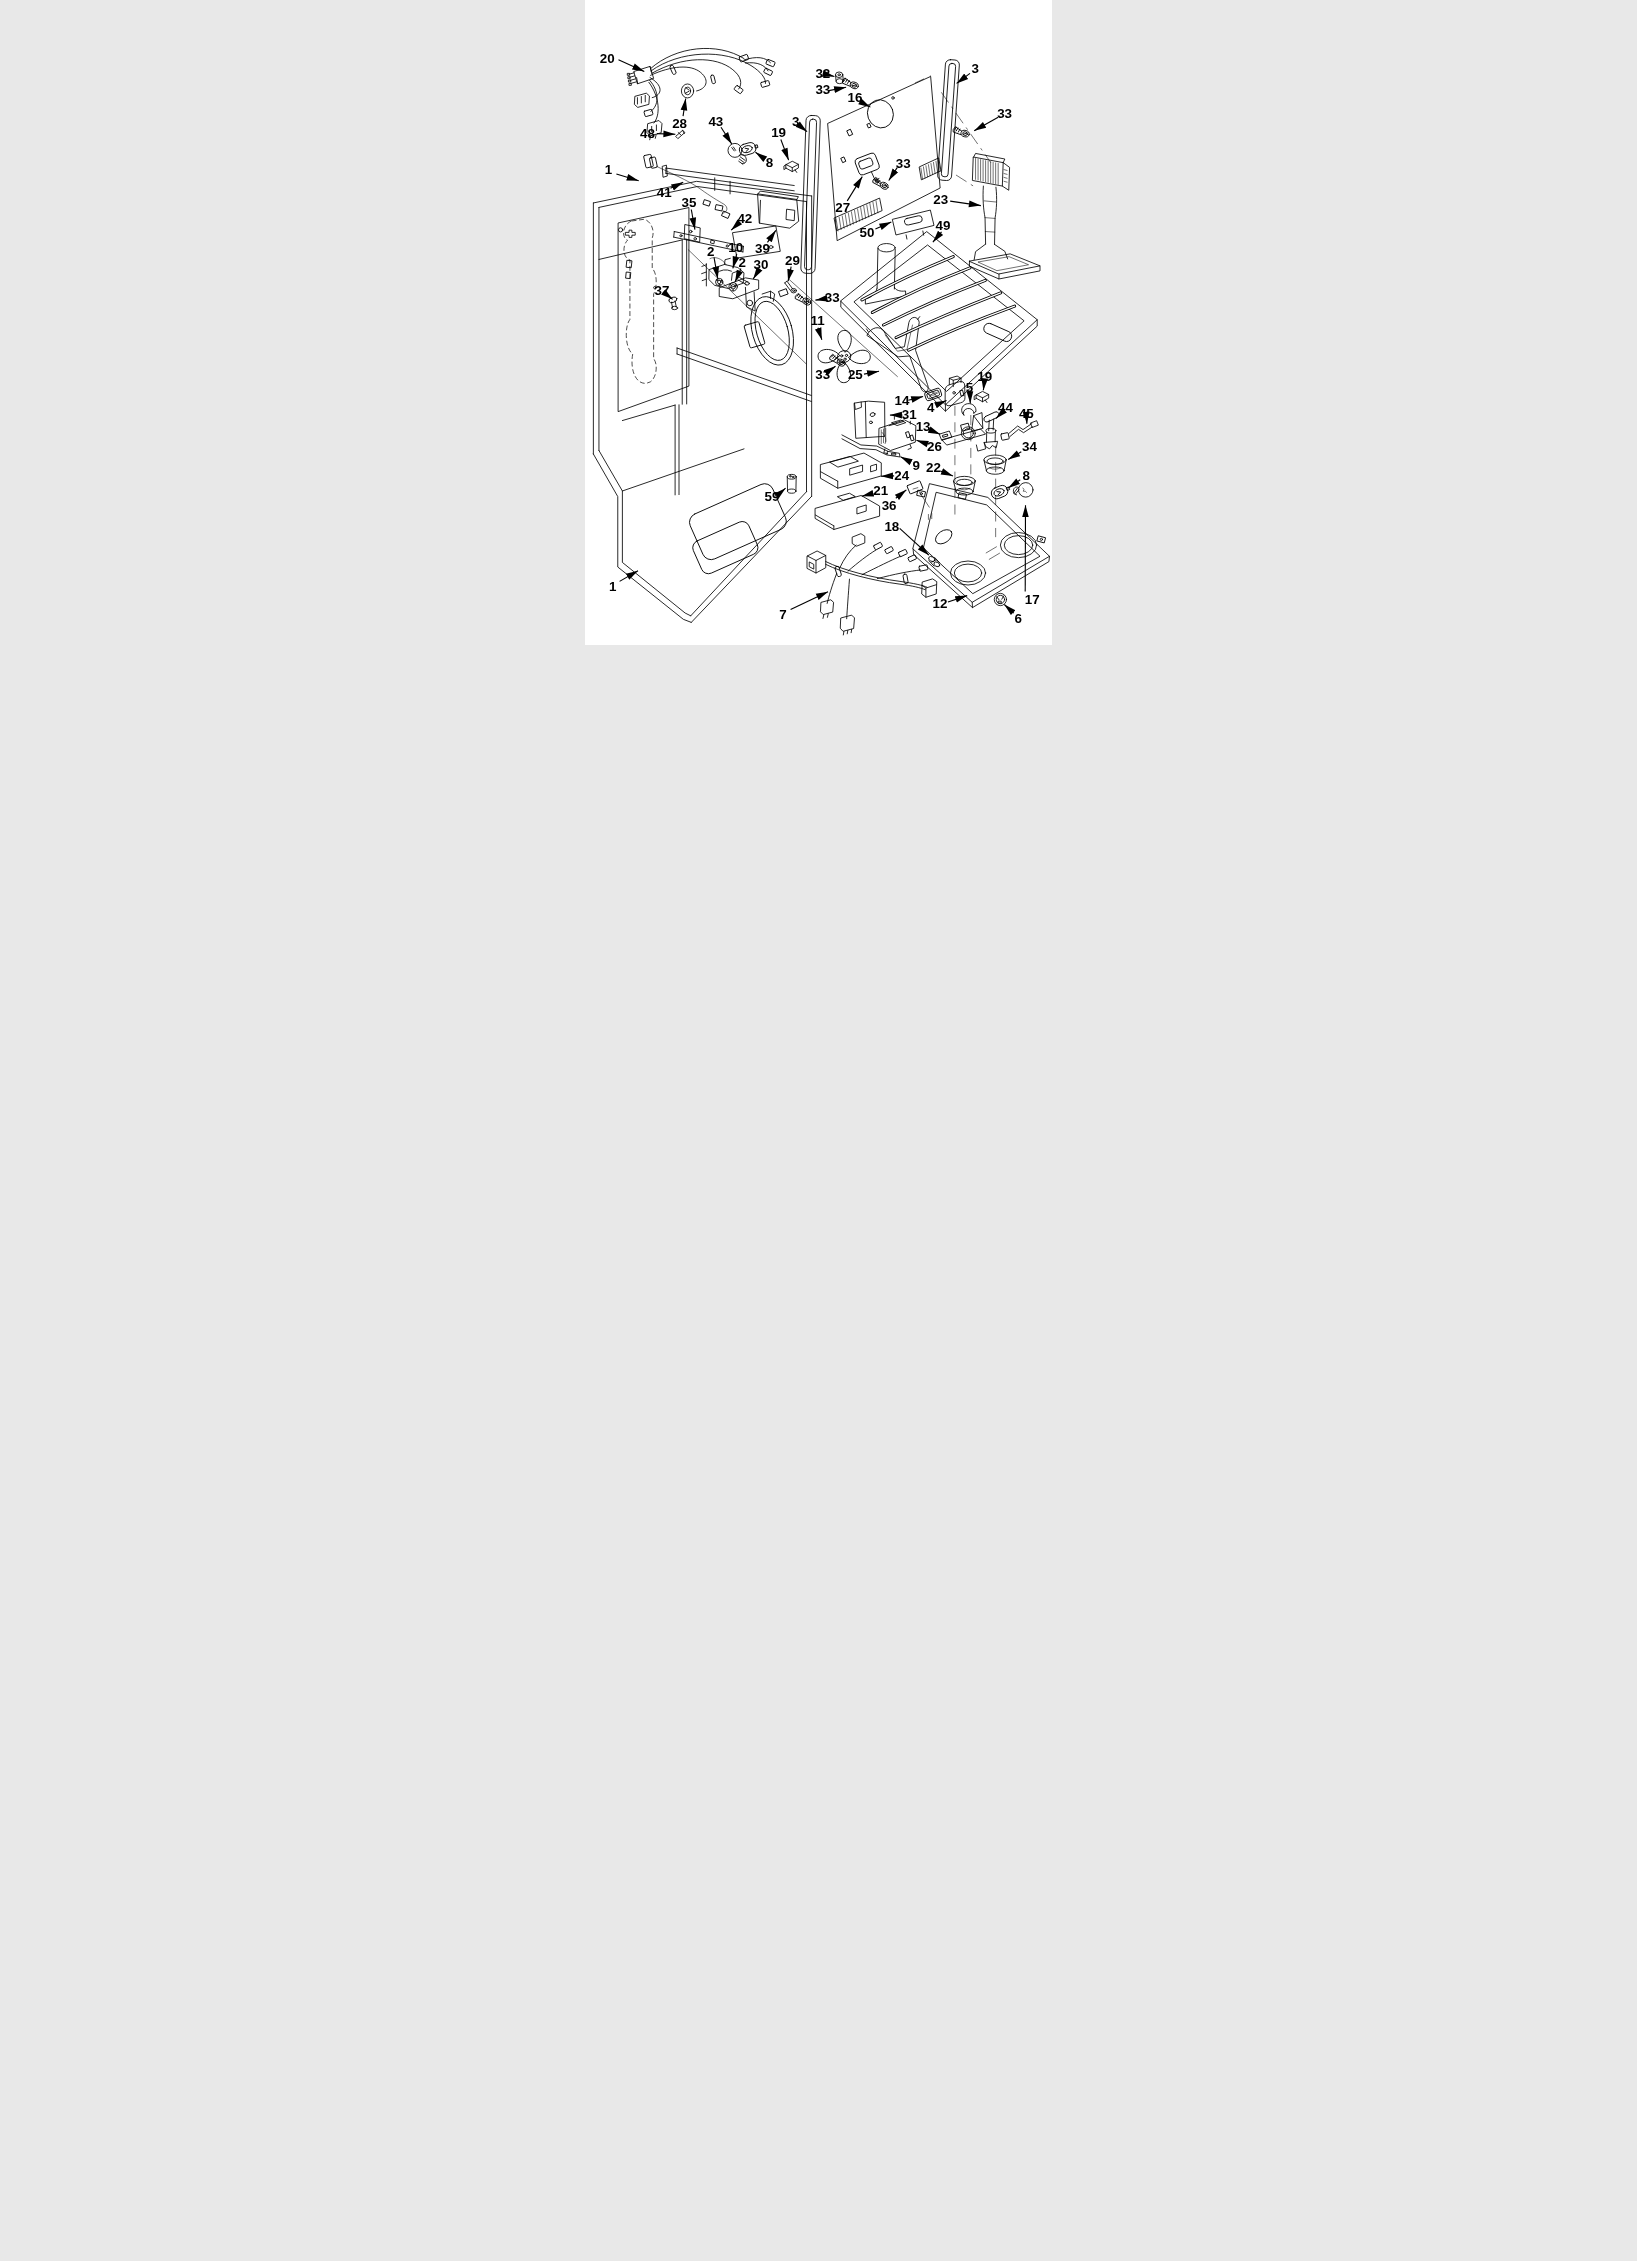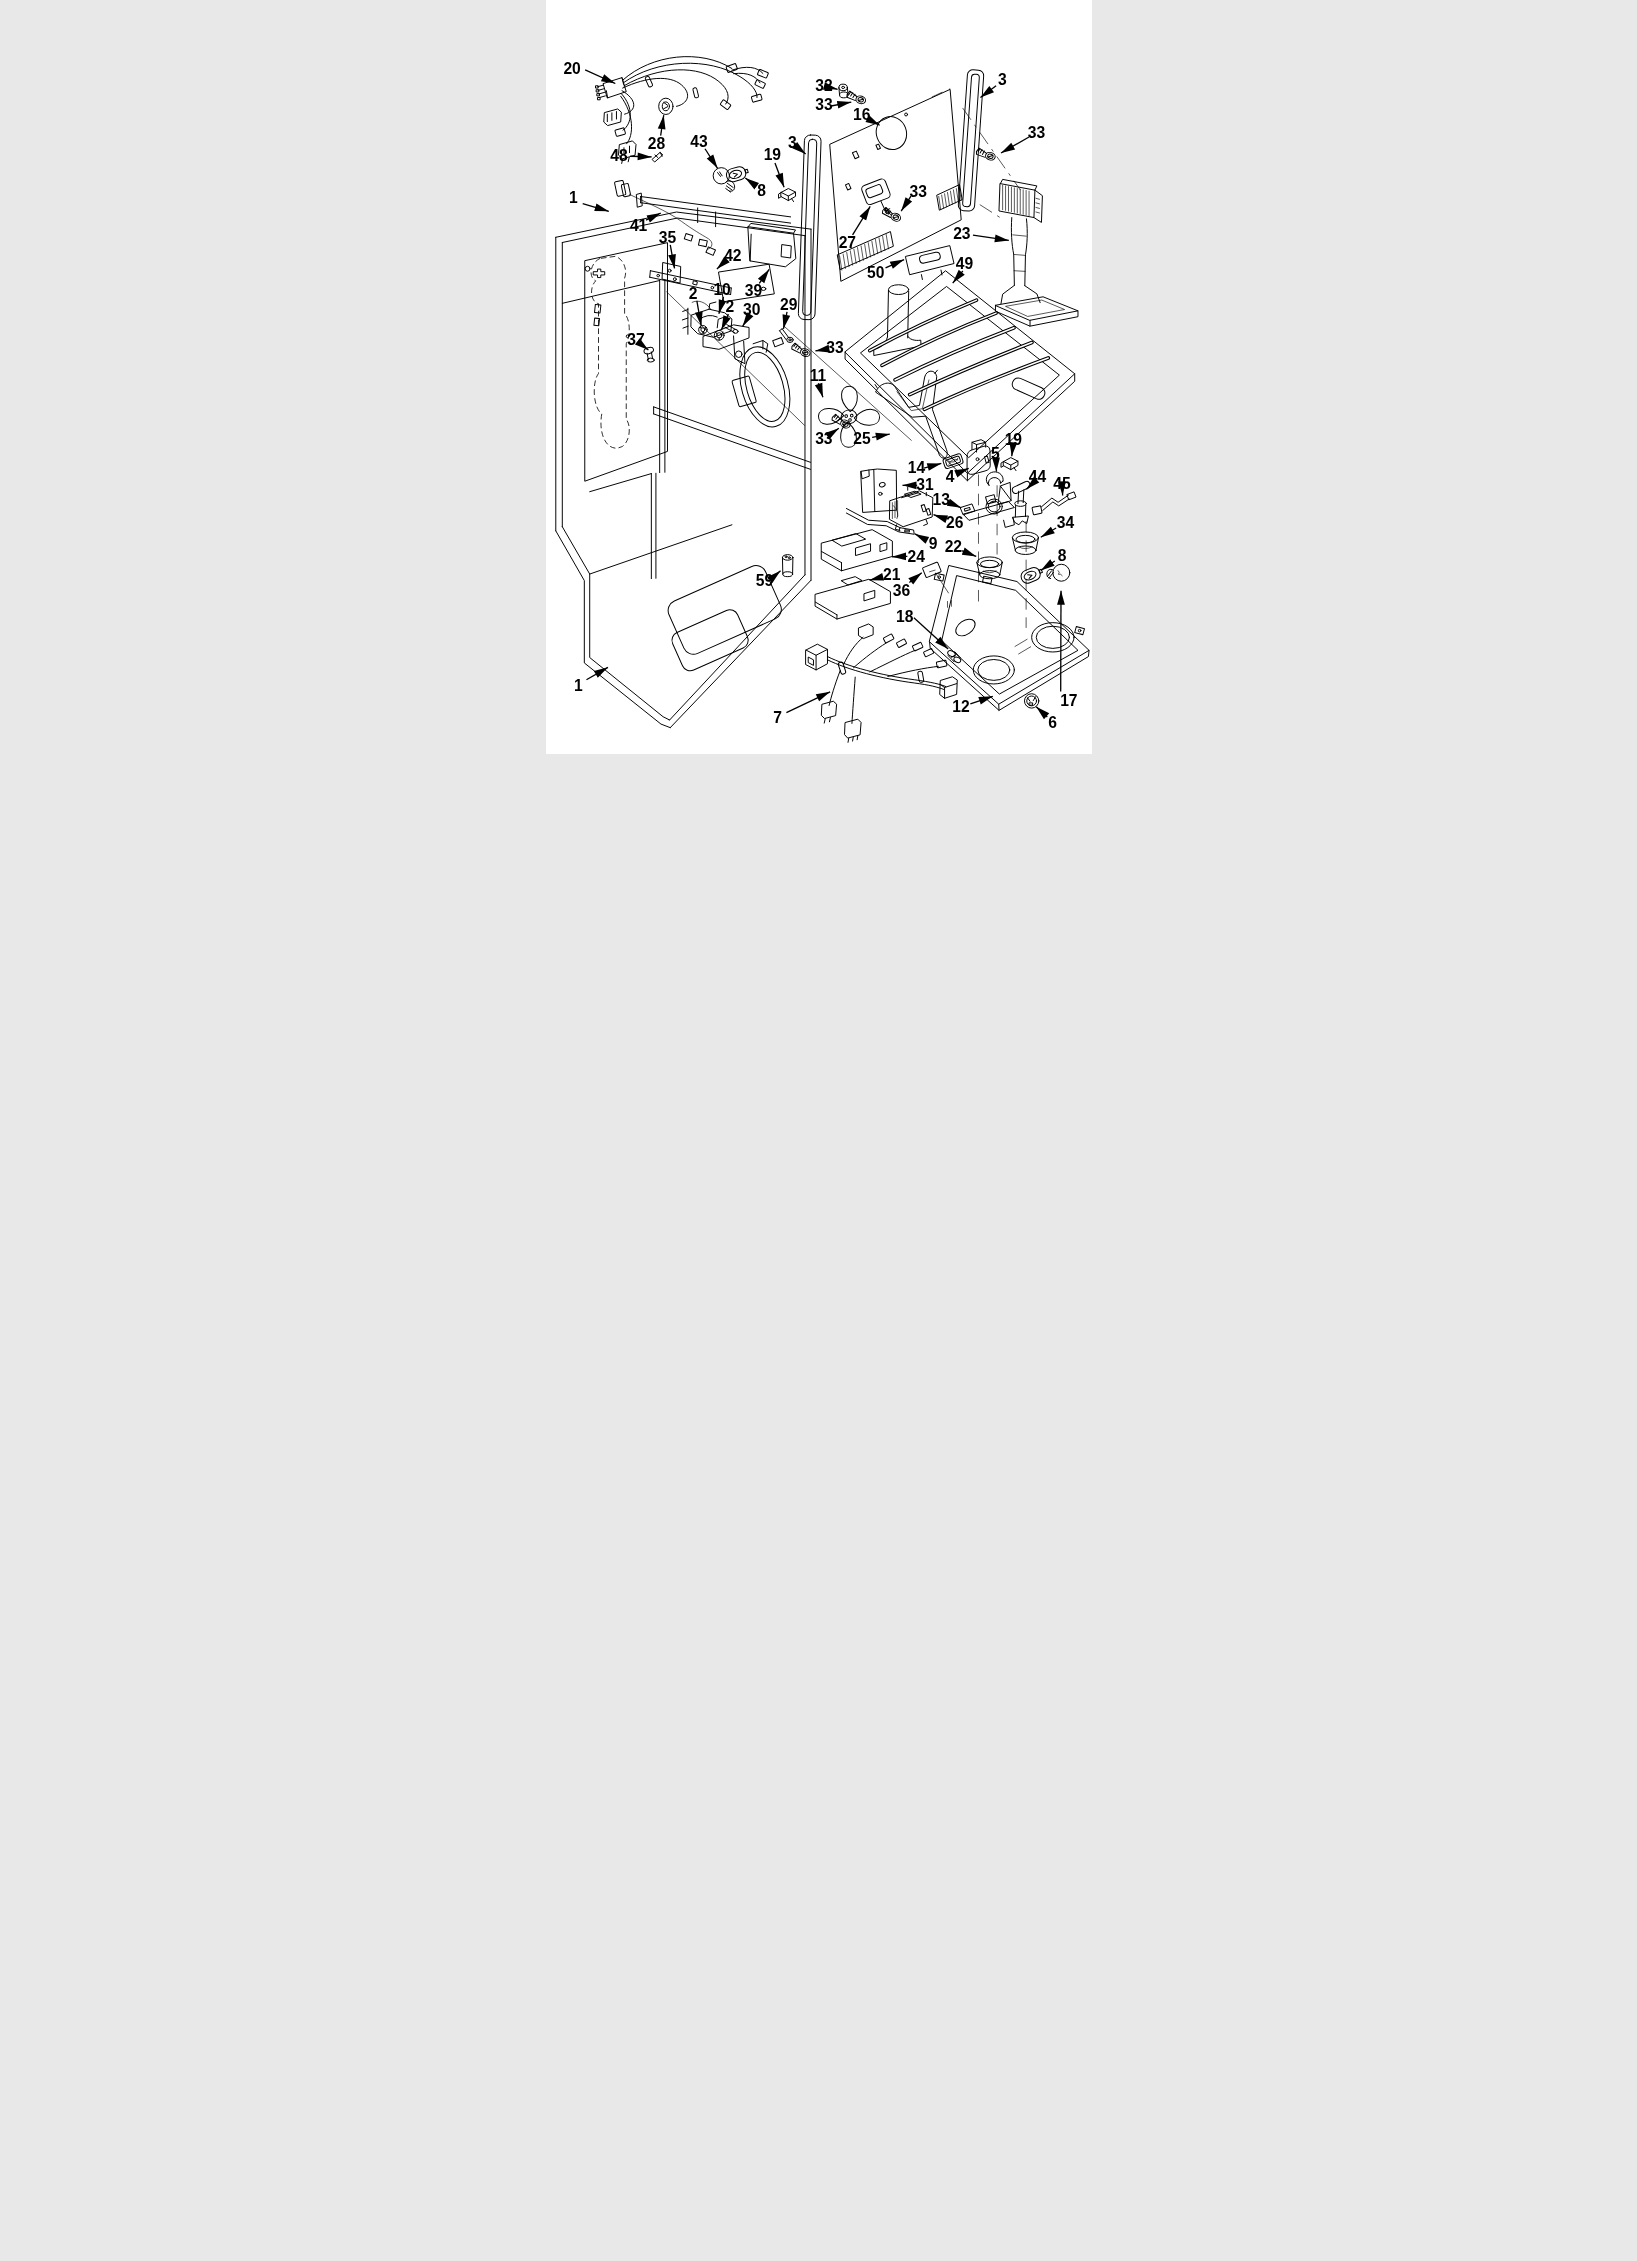--- a/index.html
+++ b/index.html
@@ -1,16 +1,16 @@
 <!DOCTYPE html>
 <html style="font-size:7.8px"><head>
 <meta charset="utf-8">
 <style>
   html,body{margin:0;padding:0;background:#e8e8e8;font-family:"Liberation Sans",sans-serif;}
-  .stage{width:546px;max-width:100%;margin:0 auto;background:#ffffff;}
+  .stage{width:467px;max-width:100%;margin:0 auto;background:#ffffff;}
   svg{display:block;width:100%;height:auto;background:#ffffff;}
   .art{stroke:#000;fill:none;stroke-width:6;stroke-linecap:round;stroke-linejoin:round;}
   .thin{stroke-width:4;}
   .rib{stroke:#000;stroke-width:22;fill:none;stroke-linecap:round;}
   .ribw{stroke:#fff;stroke-width:9;fill:none;stroke-linecap:round;}
   .dash{stroke-dasharray:66 52;}
   .dashdot{stroke-dasharray:84 42 14 42;}
   .gdash{stroke-dasharray:30 24;stroke-width:5;}
   #callout-layer text{font-family:"Liberation Sans",sans-serif;font-weight:600;font-size:96px;fill:#000;text-anchor:middle;dominant-baseline:central;}
   #callout-layer line{stroke:#000;stroke-width:8;}

